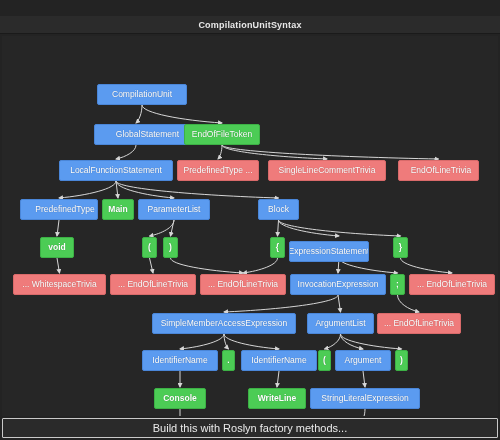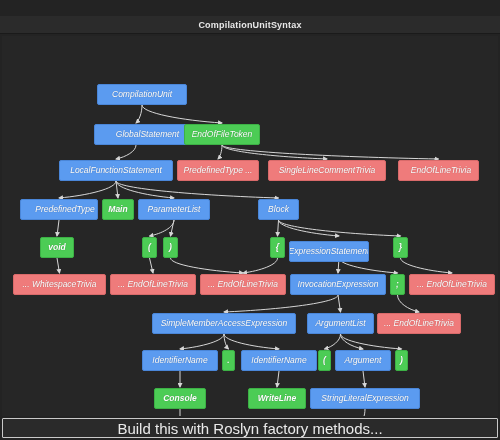--- a/index.html
+++ b/index.html
@@ -51,34 +51,33 @@
     display: flex;
     align-items: center;
     justify-content: center;
     font-size: 8.5px;
     color: #ffffff;
     white-space: nowrap;
     overflow: hidden;
     padding: 0 3px;
     line-height: 1;
     text-shadow: 0 0 1px rgba(0,0,0,.35);
-    font-style: italic;
   }
   .node.blue   { background: #5b9bf0; border: 1px solid #4a86d8; }
   .node.green  { background: #4ccc55; border: 1px solid #3cb145; color:#ffffff; }
   .node.red    { background: #ef7b7b; border: 1px solid #d96a6a; }
   .node.italic { font-weight: bold; }
   #statusbar {
     flex: 0 0 auto;
     height: 20px;
     margin: 2px;
     background: #2a2a2a;
     border: 1px solid #c9c9c9;
     color: #eaeaea;
-    font-size: 15px;
+    font-size: 11px;
     display: flex;
     align-items: center;
     justify-content: center;
     border-radius: 1px;
   }
 </style>
 </head>
 <body>
 
 <div id="app">

